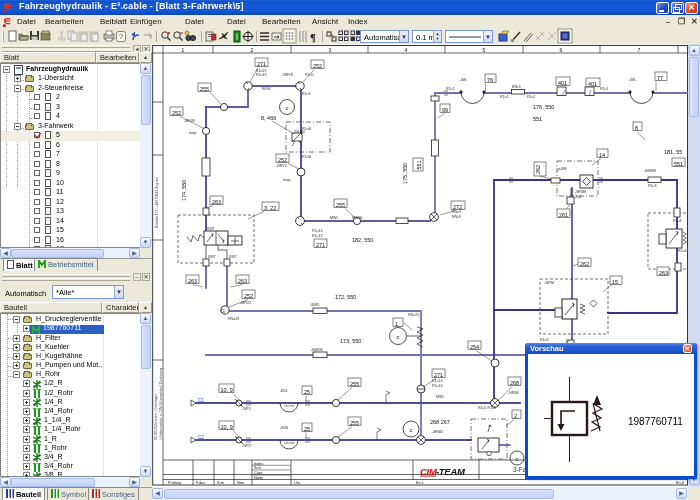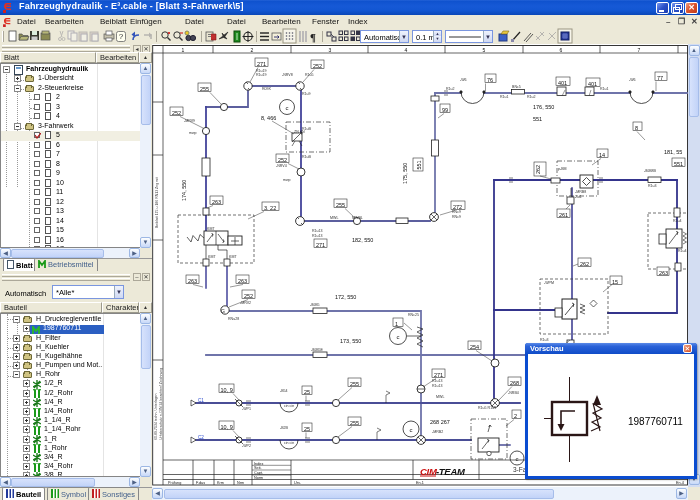--- a/index.html
+++ b/index.html
@@ -94,21 +94,21 @@
         <rect x="0" y="8" width="3" height="3" fill="#cc2222"></rect>
         <path d="M4,1 C1.5,1 1,3 1,4.5 C1,7 3,8 5.5,8 L8,8 L8,6.5 L5,6.5 C3.5,6.5 3,5.7 3,5 L8,5 L8,3.5 L3,3.5 C3.2,2.8 3.8,2.5 5,2.5 L8,2.5 L8,1 Z" fill="#e03020"></path>
       </svg>
     <span class="mi" style="left:17px">Datei</span>
     <span class="mi" style="left:45px">Bearbeiten</span>
     <span class="mi" style="left:100px">Beiblatt</span>
     <span class="mi" style="left:130px">Einfügen</span>
     <span class="mi" style="left:185px">Datei</span>
     <span class="mi" style="left:227px">Datei</span>
     <span class="mi" style="left:262px">Bearbeiten</span>
-    <span class="mi" style="left:312px">Fenster</span>
+    <span class="mi" style="left:312px">Ansicht</span>
     <span class="mi" style="left:348px">Index</span>
     <span class="mdibtn" style="left:666px">–</span>
     <span class="mdibtn" style="left:678px">❐</span>
     <span class="mdibtn" style="left:691px">✕</span>
   </div>
 
   <div id="toolbar">
   <svg width="700" height="17" viewBox="0 0 700 17">
 
     <line x1="2.5" y1="3" x2="2.5" y2="14" stroke="#fff" stroke-width="1"></line>

